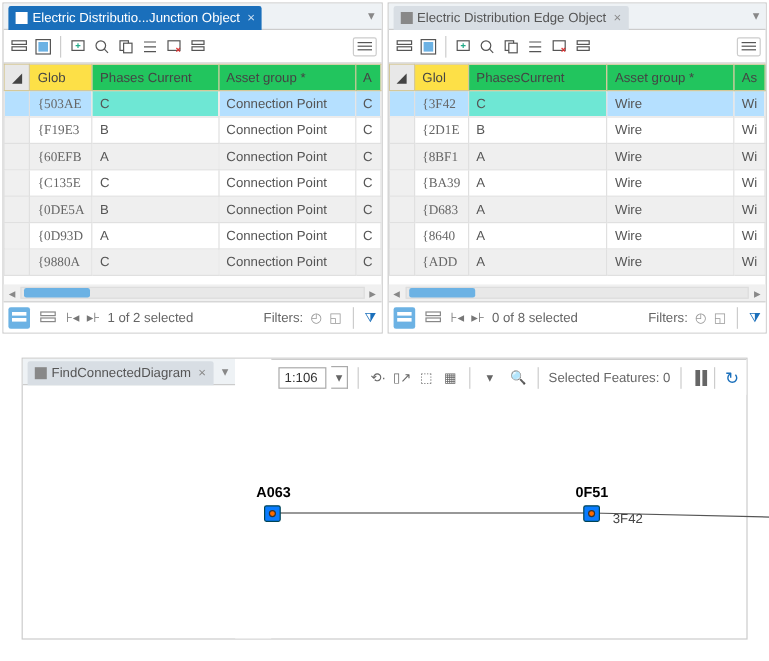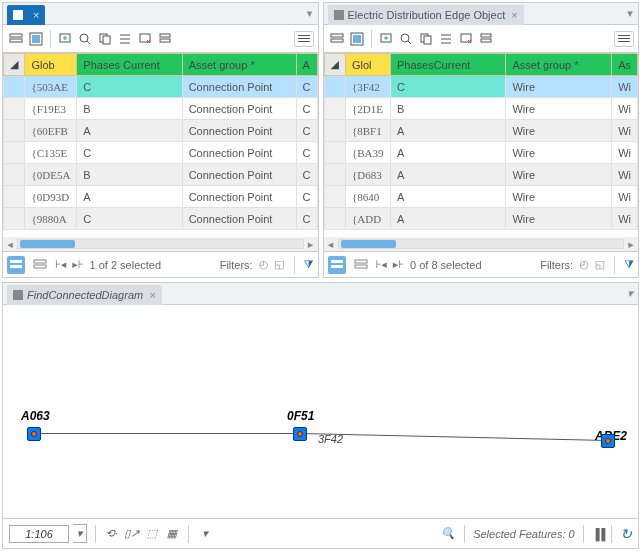--- a/index.html
+++ b/index.html
@@ -37,48 +37,49 @@
 .hscroll .track { flex: 1; height: 10px; background: #e8e8e8; position: relative; border: 1px solid #ddd; }
 .hscroll .thumb { position: absolute; left: 2px; width: 55px; top: 0; bottom: 0; background: #6cb2e4; border-radius: 2px; }
 .hscroll .arrow { width: 14px; text-align: center; color: #888; cursor: pointer; }
 .status { display: flex; align-items: center; height: 26px; border-top: 1px solid #ccc; padding: 0 4px; gap: 6px; background: #fff; }
 .status .pill { width: 18px; height: 18px; display: flex; align-items: center; justify-content: center; cursor: pointer; }
 .status .pill.active { background: #6cb2e4; border-radius: 2px; }
 .status .navbtn { color: #777; cursor: pointer; }
 .status .txt { color: #666; }
 .status .sflex { flex: 1; }
 .status .filtbtn { color: #999; cursor: pointer; }
-.bottom { flex: 1; display: flex; flex-direction: column; border: 1px solid #ccc; margin: 2px; font-style: italic; }
+.bottom { flex: 1; display: flex; border: 1px solid #ccc; margin: 18px; }
 .canvas { flex: 1; position: relative; background: #fff; }
 .node { position: absolute; width: 14px; height: 14px; background: #0a7cff; border: 1px solid #045; border-radius: 2px; display: flex; align-items: center; justify-content: center; }
 .node .inner { width: 6px; height: 6px; background: #ff6b00; border-radius: 50%; border: 1px solid #333; }
 .nlabel { position: absolute; color: #000000; font-weight: bold; font-size: 12px; }
 .edge { position: absolute; height: 1px; background: #555; }
 .elabel { position: absolute; color: #444; font-size: 11px; }
 .botbar { display: flex; align-items: center; height: 30px; border-top: 1px solid #ccc; padding: 0 6px; gap: 4px; background: #fff; }
-.scale { border: 1px solid #aaa; padding: 2px 4px; width: 60px; color: #333; text-align: center; }
+.scale { border: 1px solid #aaa; padding: 2px 4px; width: 40px; color: #333; }
 .scale-dd { width: 14px; border: 1px solid #aaa; border-left: none; text-align: center; color: #666; cursor: pointer; padding: 2px 0; }
 .botbar .sep { width: 1px; height: 18px; background: #ccc; margin: 0 4px; }
 .botbar .ico { width: 16px; height: 16px; display: flex; align-items: center; justify-content: center; color: #666; cursor: pointer; }
 .botbar .coords { color: #666; font-size: 11px; }
 .botbar .bflex { flex: 1; }
 .botbar .search { color: #888; }
 .botbar .selfeat { color: #666; }
 .botbar .pause { color: #666; letter-spacing: -2px; font-weight: bold; }
 .botbar .refresh { color: #1a6fbb; font-size: 14px; }
 </style>
 </head>
 <body>
 
 <div class="top">
 
   <div class="panel">
     <div class="tabbar">
       <div class="tab">
         <span class="tab-icon"></span>
+        <span>Electric Distributio...Junction Object</span>
         <span class="tab-close">×</span>
       </div>
       <div class="tabflex"></div>
       <div class="tabmenu">▾</div>
     </div>
     <div class="toolbar">
       <div class="tbtn">
           <svg viewBox="0 0 14 14">
             <rect x="1" y="2" width="12" height="3" fill="none" stroke="#555"></rect>
             <rect x="1" y="7" width="12" height="3" fill="none" stroke="#555"></rect>

